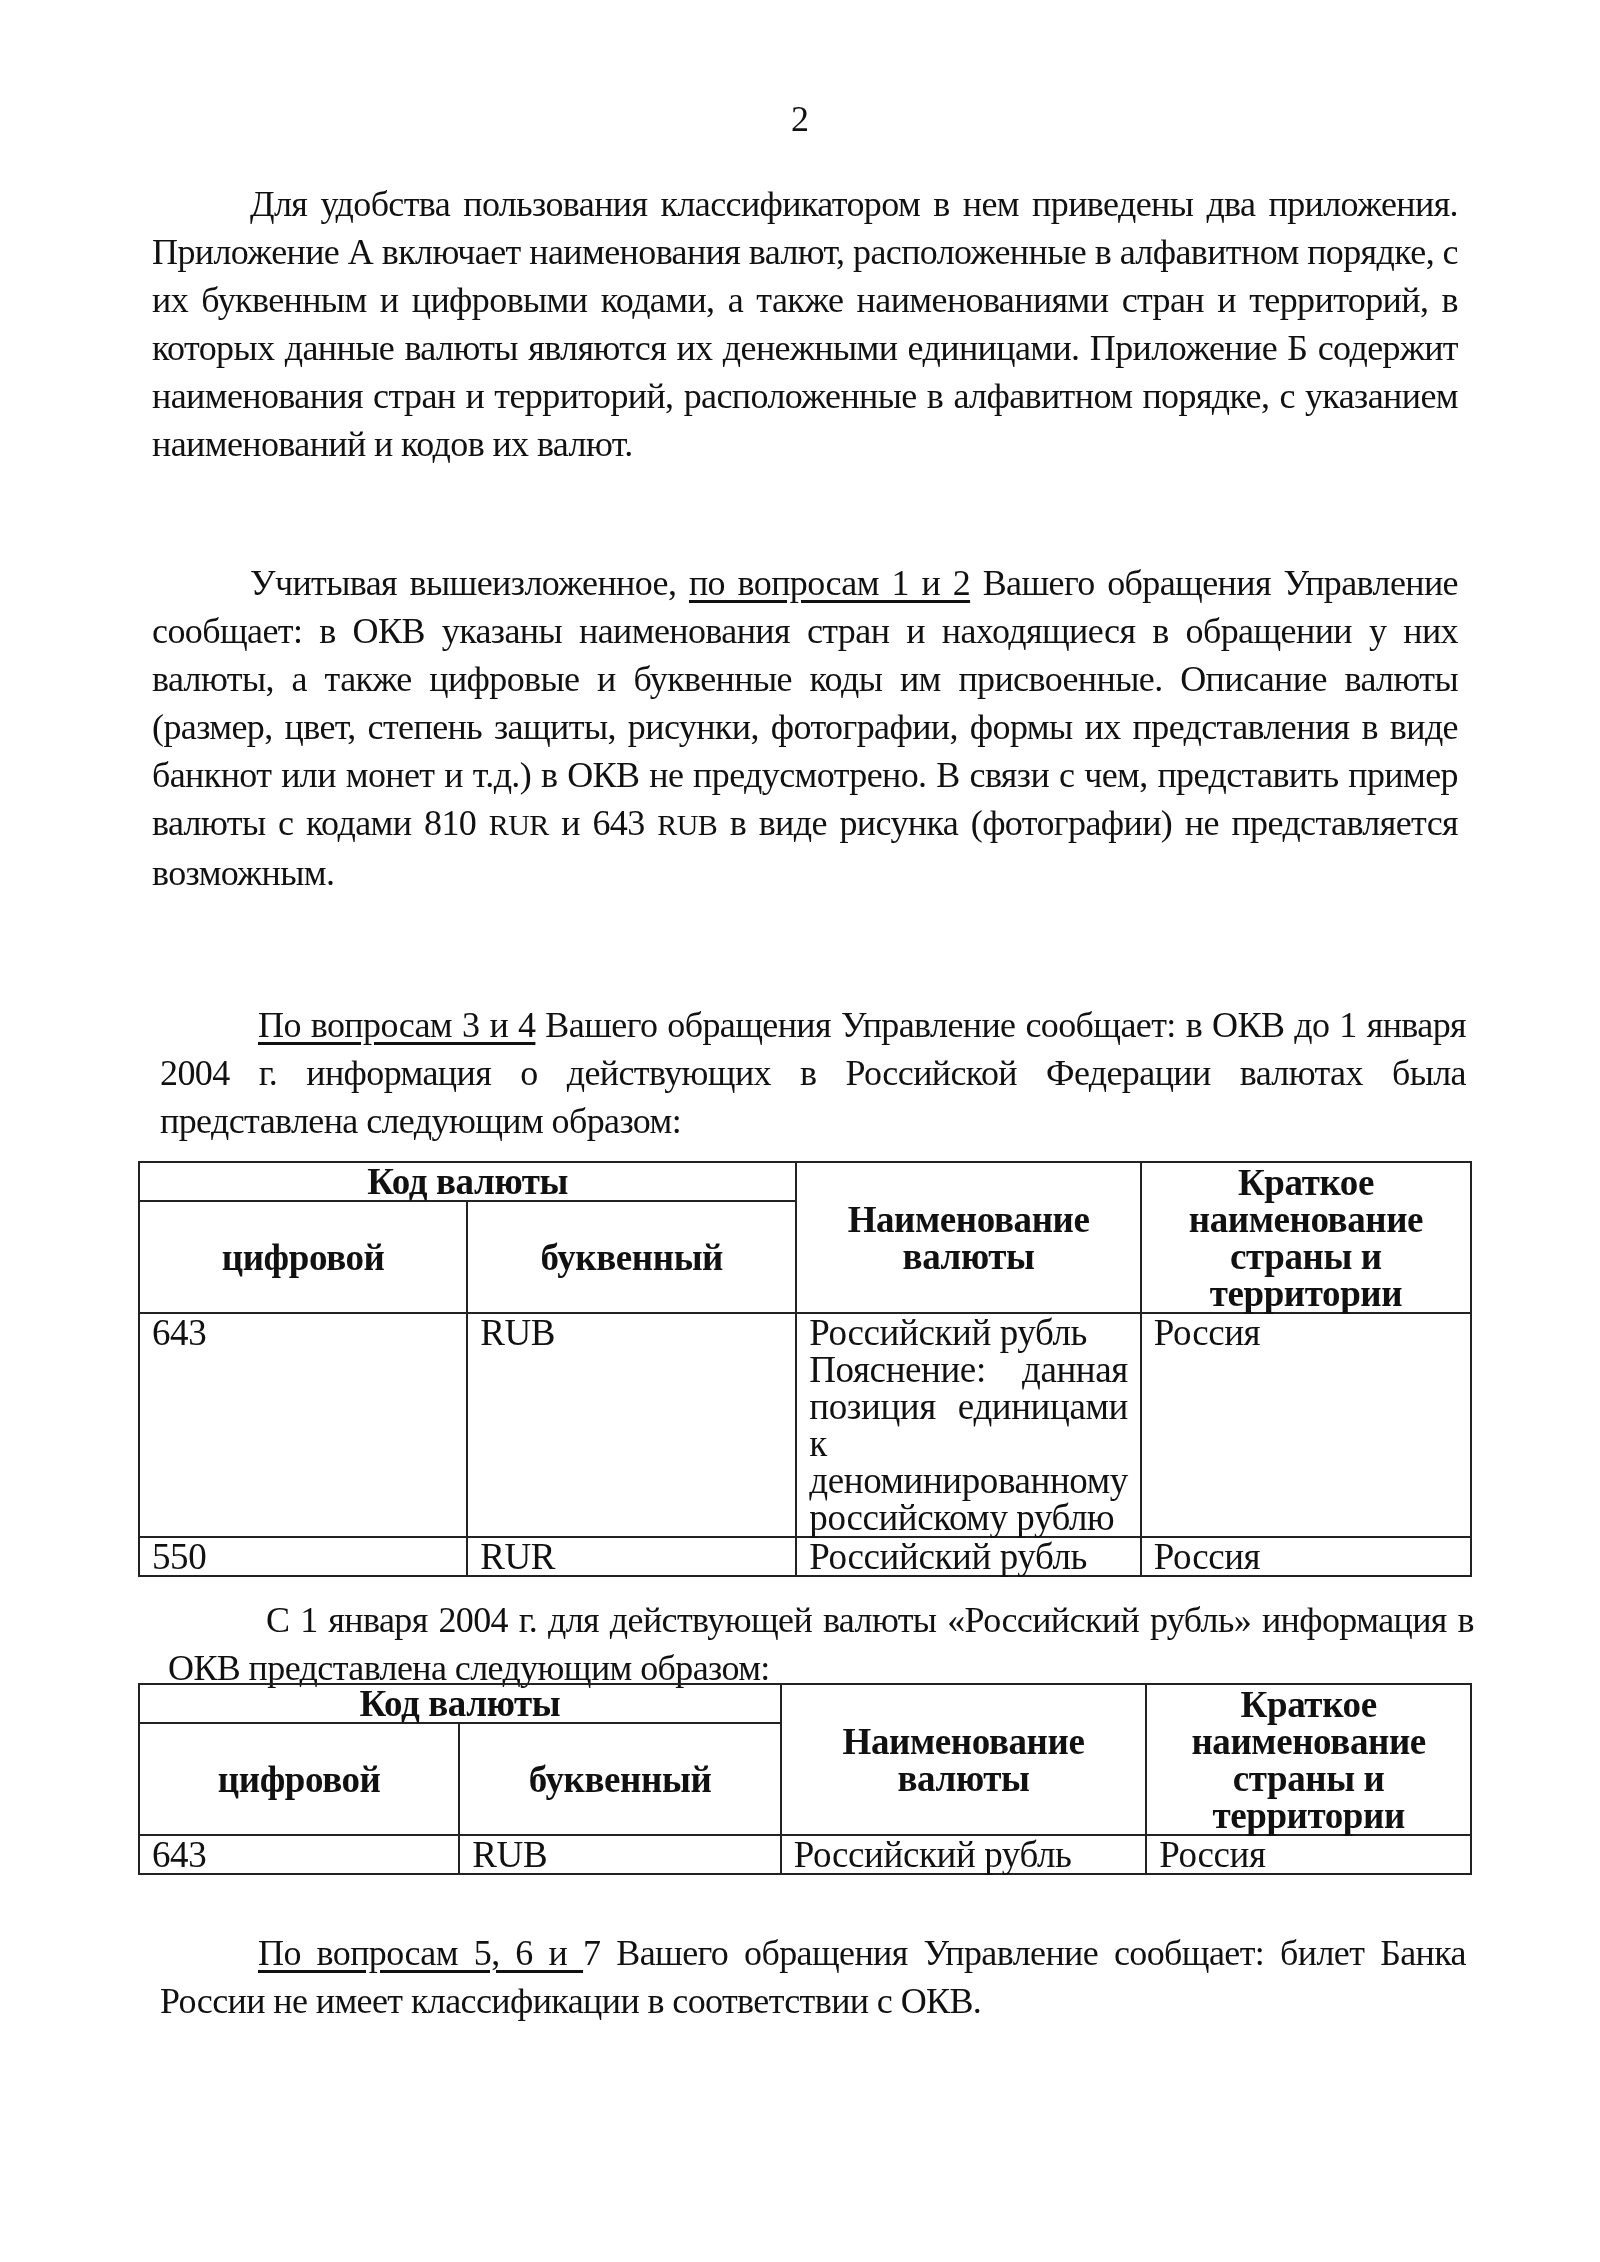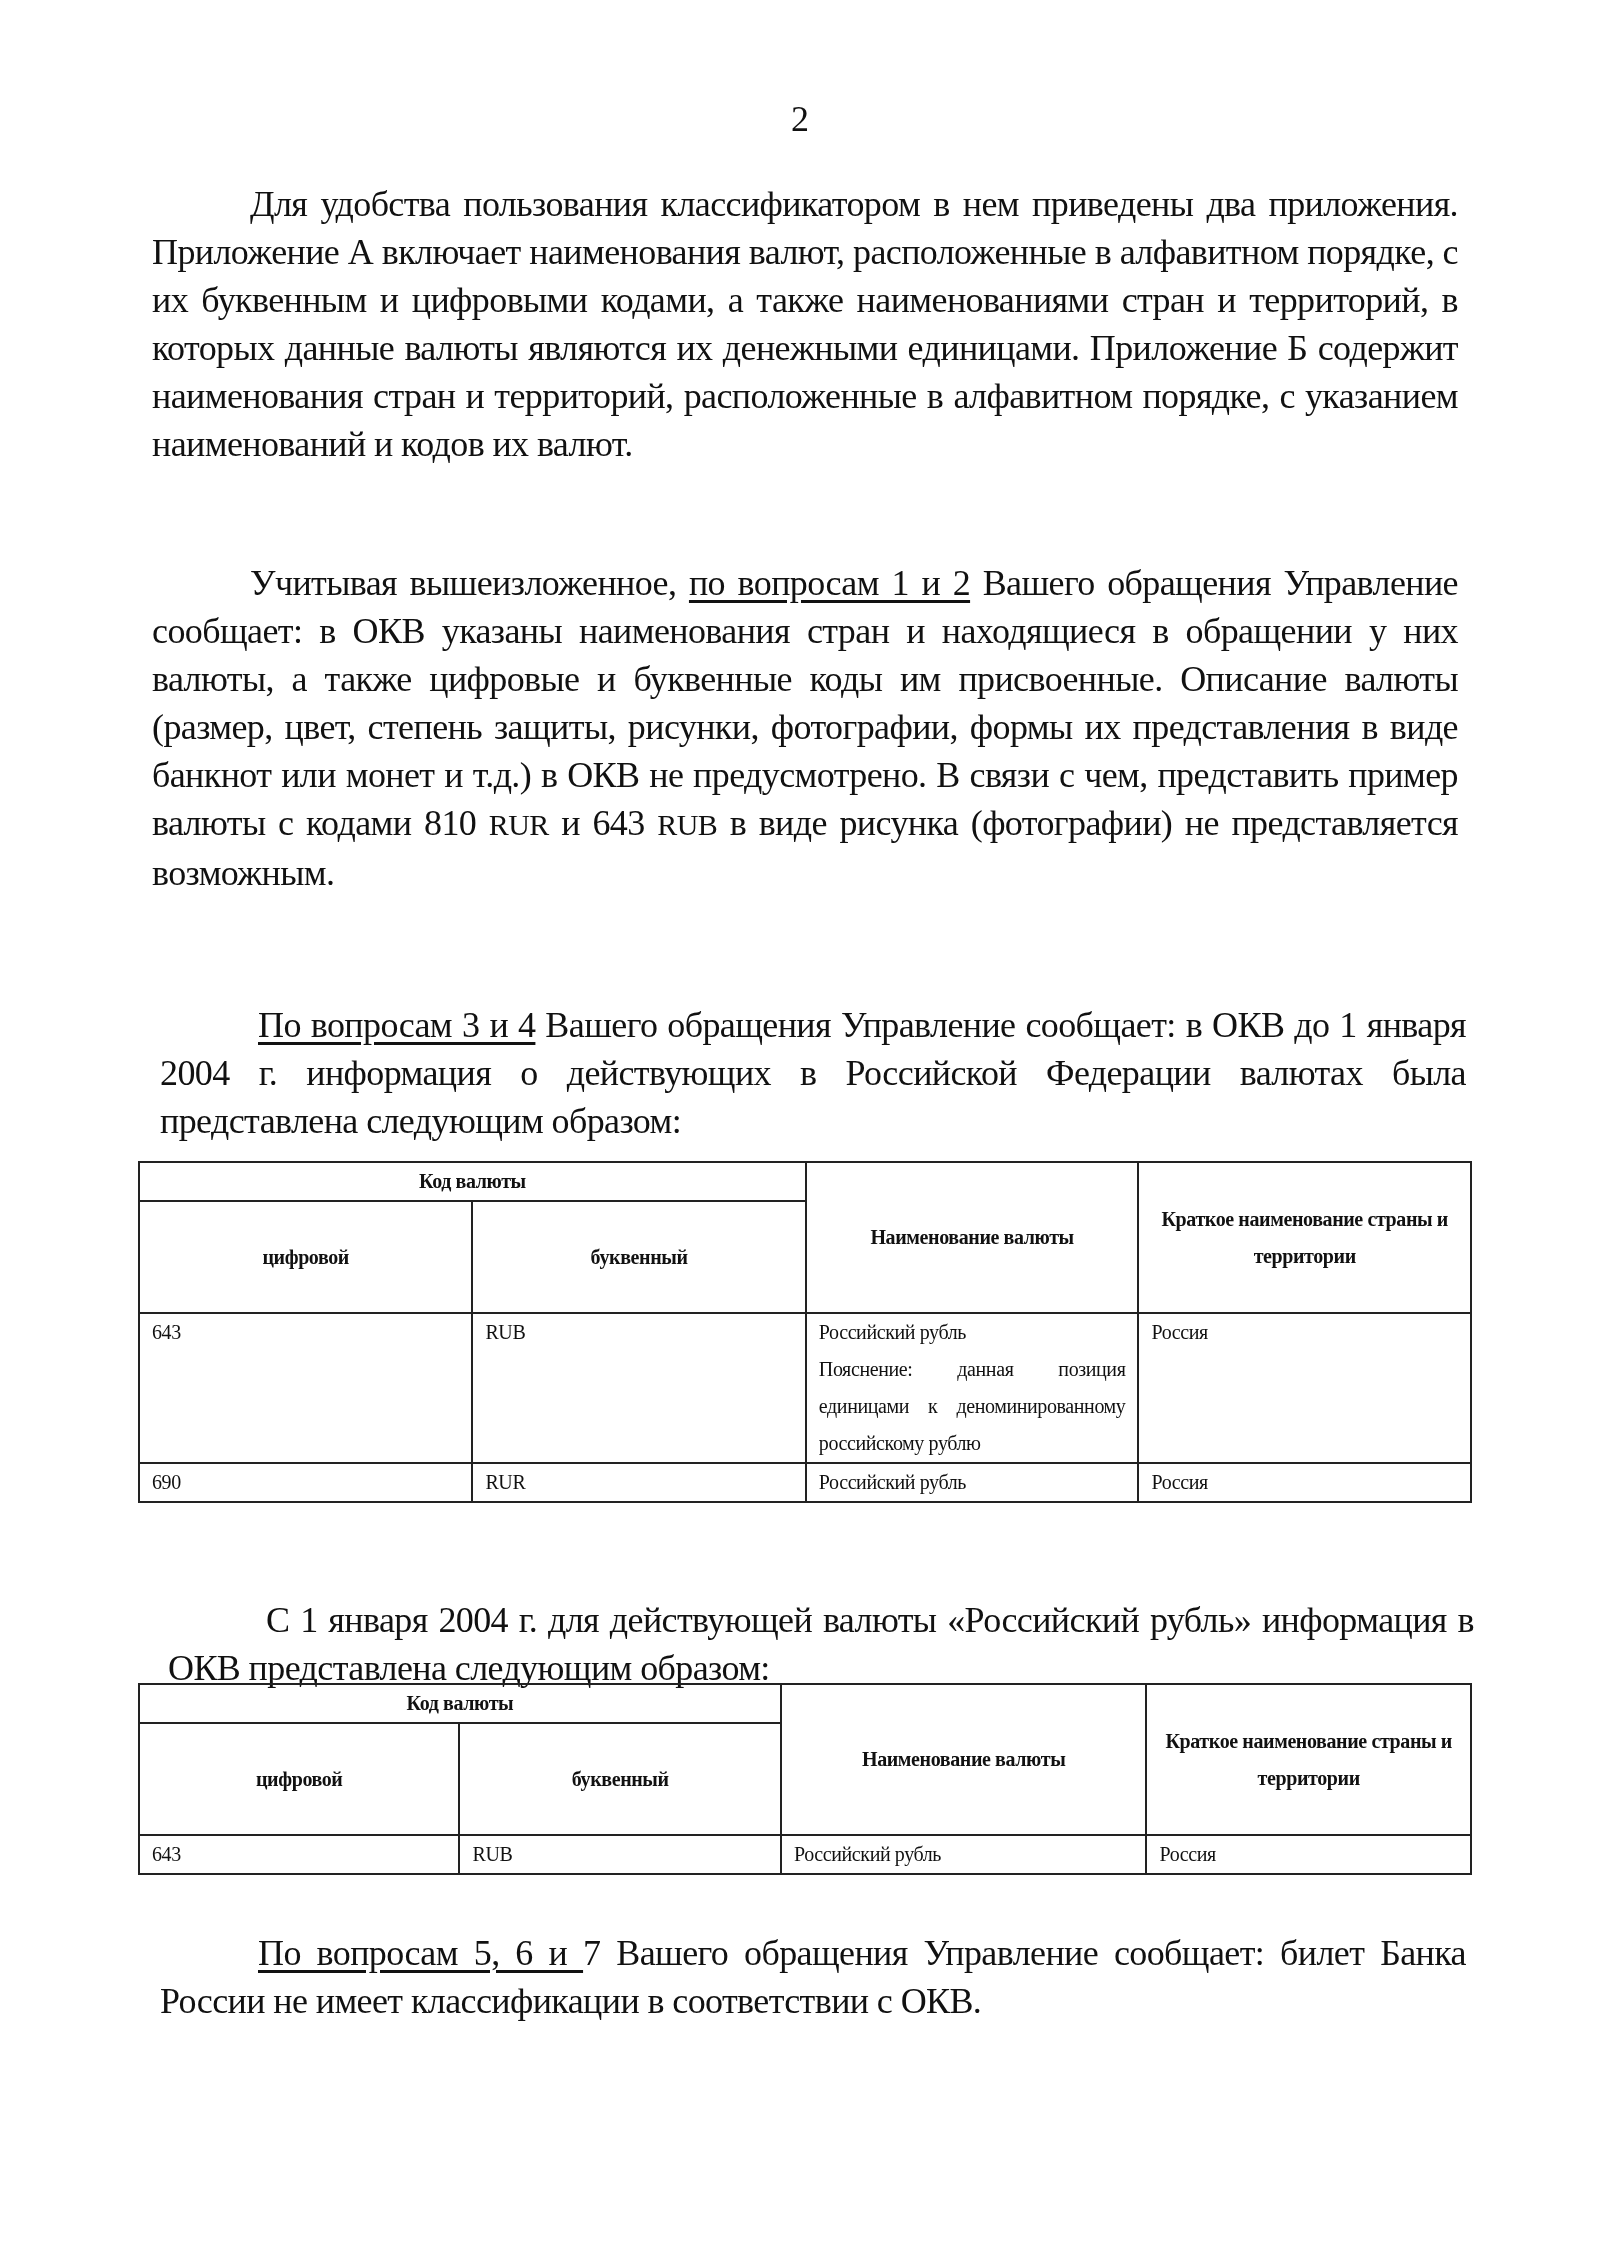--- a/index.html
+++ b/index.html
@@ -5,21 +5,21 @@
   html, body { margin: 0; padding: 0; background: #ffffff; }
   body { width: 1600px; height: 2262px; position: relative; overflow: hidden;
          font-family: "Liberation Serif", "DejaVu Serif", serif; color: #111; }
   .page-num { position: absolute; top: 98px; left: 0; width: 1600px; text-align: center;
               font-size: 36px; }
   .p { position: absolute; left: 152px; width: 1306px; font-size: 36px; line-height: 48px;
        text-align: justify; text-align-last: left; letter-spacing: -0.6px; }
   .indent { text-indent: 98px; }
   .u { font-weight: normal; text-decoration: underline; text-decoration-thickness: 3px; text-underline-offset: 5px; }
   .small { font-size: 30px; }
-  table { position: absolute; border-collapse: collapse; font-size: 20px; letter-spacing: -0.4px; }
+  table { position: absolute; border-collapse: collapse; font-size: 37px; letter-spacing: -0.4px; }
   td, th { border: 2px solid #222; vertical-align: top; padding: 0 12px; line-height: 37px; }
   th { font-weight: bold; text-align: center; vertical-align: middle; }
   th.top { vertical-align: top; }
   td.just { text-align: justify; text-align-last: left; }
 </style>
 </head>
 <body>
 
 <div class="page-num">2</div>
 
@@ -49,21 +49,21 @@
   <tr>
     <td>643</td>
     <td>RUB</td>
     <td class="just">
           <div>Российский рубль</div>
           <div>Пояснение: данная позиция единицами к деноминированному российскому рублю</div>
         </td>
     <td>Россия</td>
   </tr>
   <tr>
-    <td>690</td>
+    <td>550</td>
     <td>RUR</td>
     <td>Российский рубль</td>
     <td>Россия</td>
   </tr>
 </tbody>
   </table>
 
 <p class="p indent" style="top:1580px; margin:16px;">С 1 января 2004 г. для действующей валюты «Российский рубль» информация в ОКВ представлена следующим образом:</p>
 
 <table style="left:138px; top:1683px; width:1334px;">

